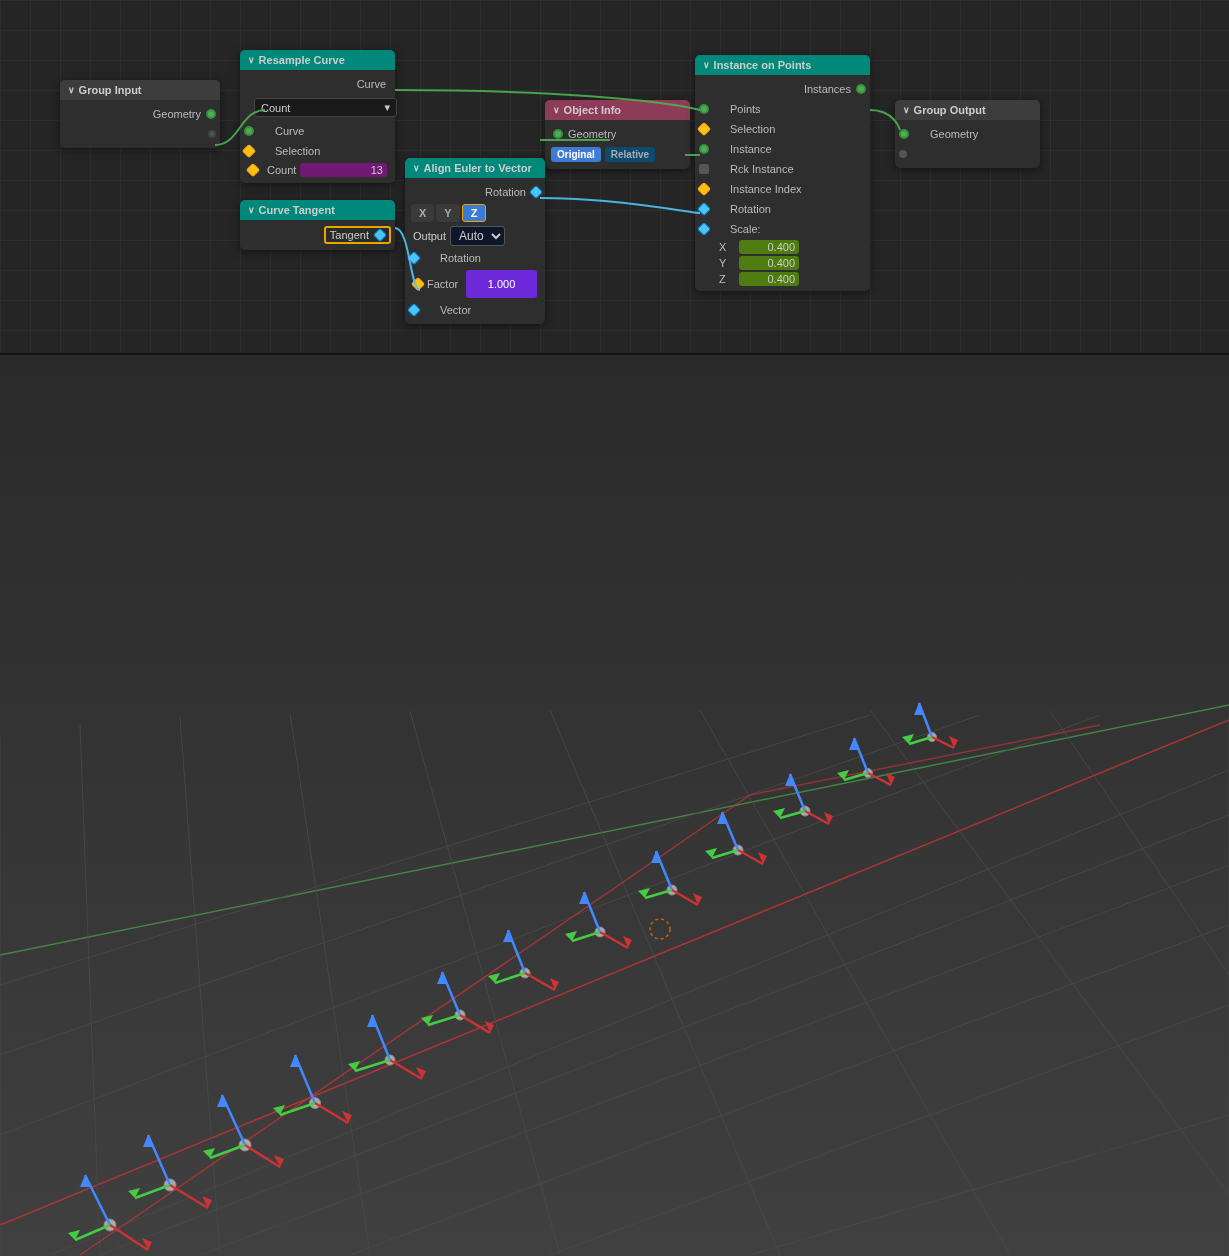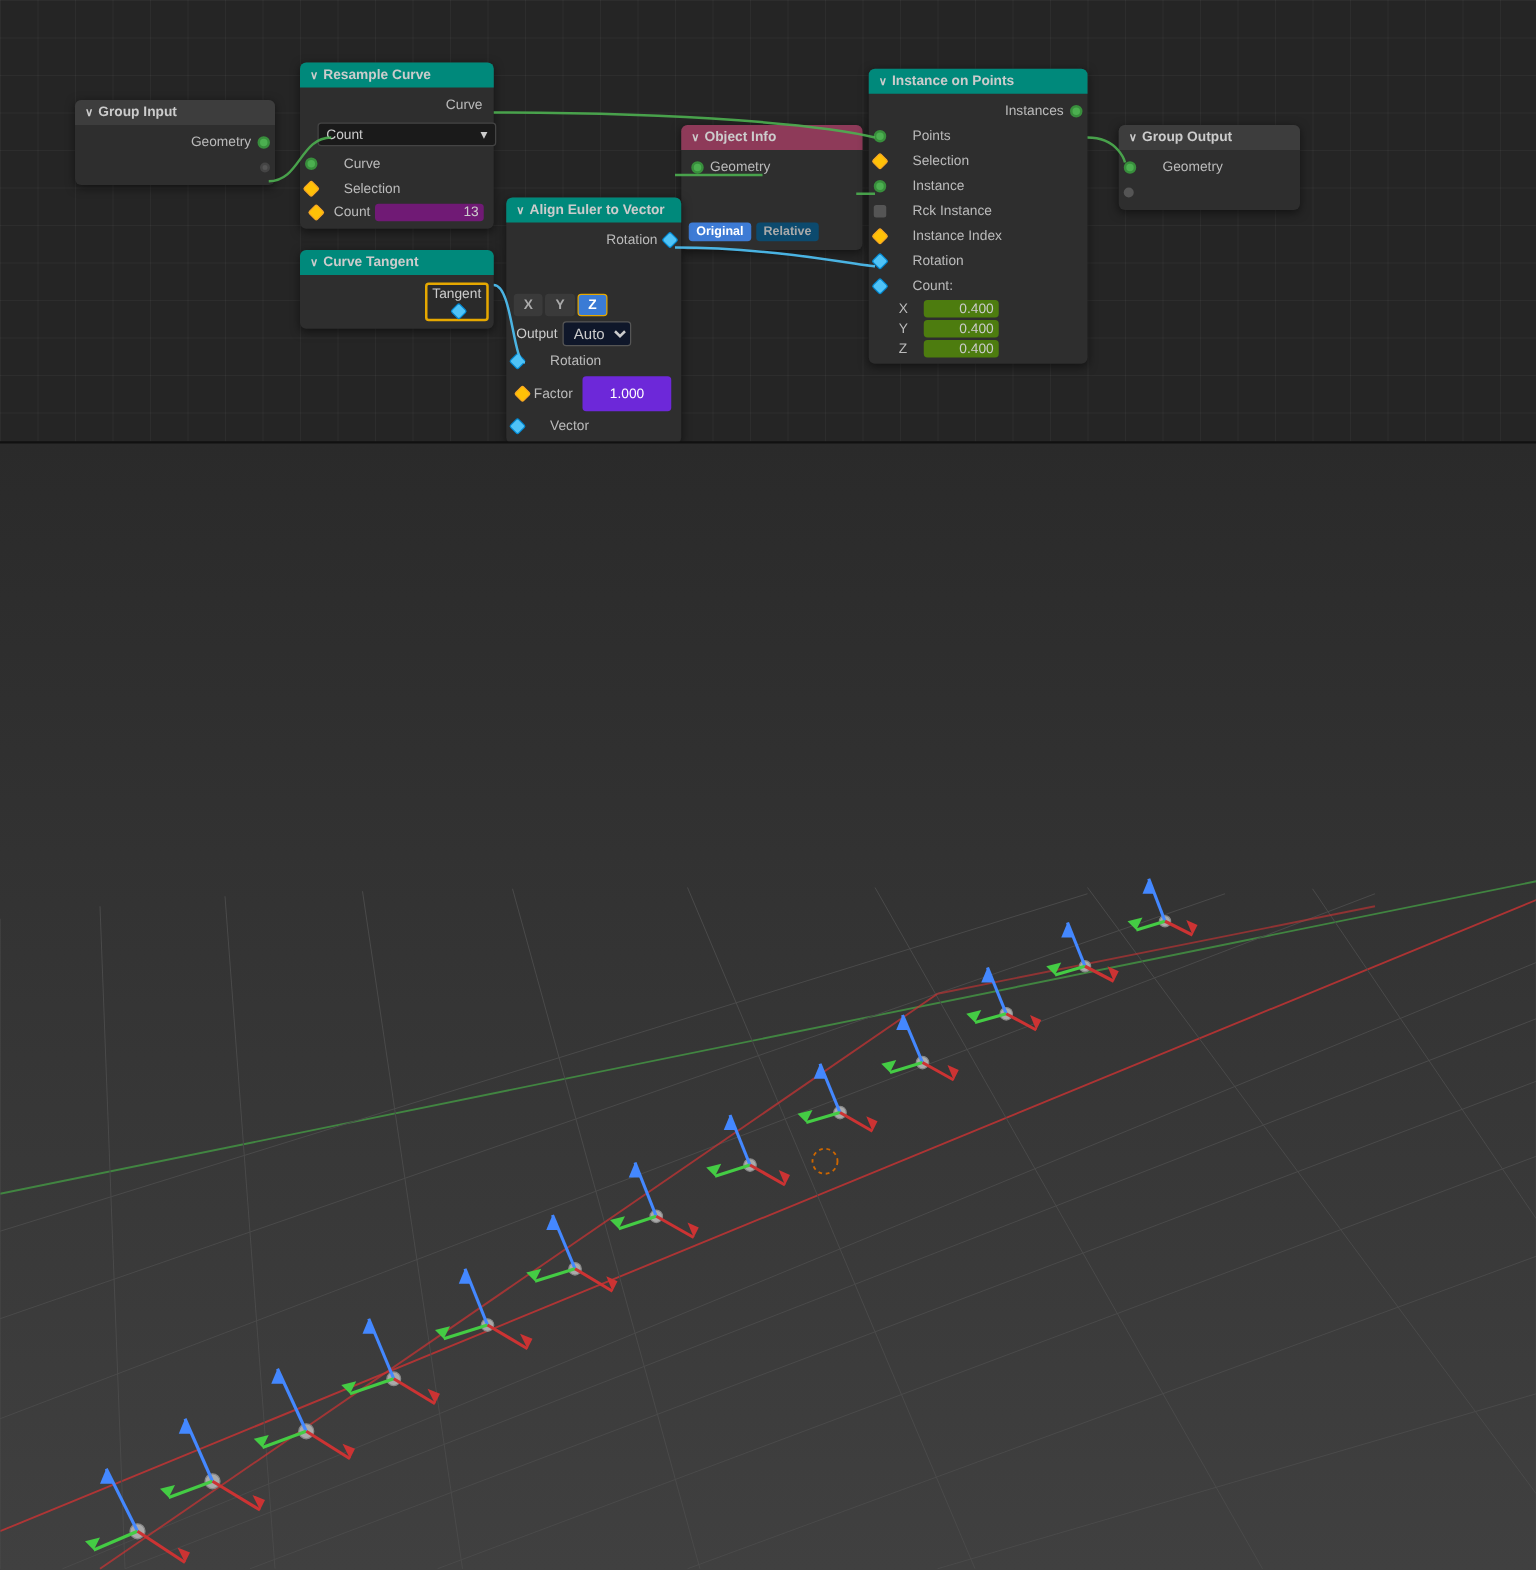--- a/index.html
+++ b/index.html
@@ -186,37 +186,35 @@
     .tangent-highlight {
       border: 2px solid #e6a800;
       border-radius: 3px;
       padding: 1px 4px;
       background: #2a2a2a;
       color: #ccc;
       font-size: 11px;
       display: flex;
       align-items: center;
       gap: 3px;
-      flex-direction: column;
     }
 
     .xyz-buttons {
       display: flex;
       gap: 2px;
       padding: 2px 6px;
     }
 
     .xyz-btn {
       padding: 2px 8px;
       border-radius: 3px;
       font-size: 11px;
       font-weight: bold;
       cursor: pointer;
       border: none;
-      margin-top: 31px;
     }
 
     .xyz-btn.active-z {
       background: #3a7bd5;
       color: #fff;
       border: 1.5px solid #e6a800;
     }
 
     .xyz-btn.inactive {
       background: #3a3a3a;
@@ -470,21 +468,21 @@
         <span class="socket-label">Instance Index</span>
       </div>
 
       <div class="node-row socket-left">
         <span class="socket diamond blue-d"></span>
         <span class="socket-label">Rotation</span>
       </div>
 
       <div class="node-row socket-left">
         <span class="socket diamond blue-d"></span>
-        <span class="socket-label">Count:</span>
+        <span class="socket-label">Scale:</span>
       </div>
 
       <div class="scale-row">
         <span style="width:16px;color:#bbb;font-size:11px;">X</span>
         <span class="scale-field">0.400</span>
       </div>
       <div class="scale-row">
         <span style="width:16px;color:#bbb;font-size:11px;">Y</span>
         <span class="scale-field">0.400</span>
       </div>

